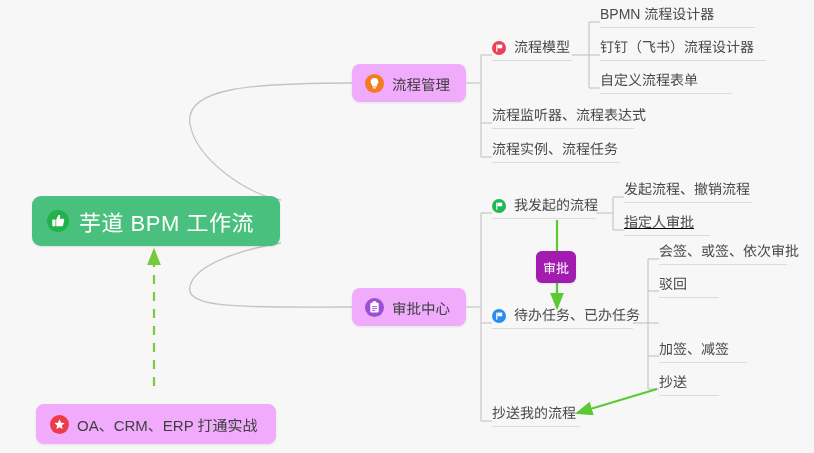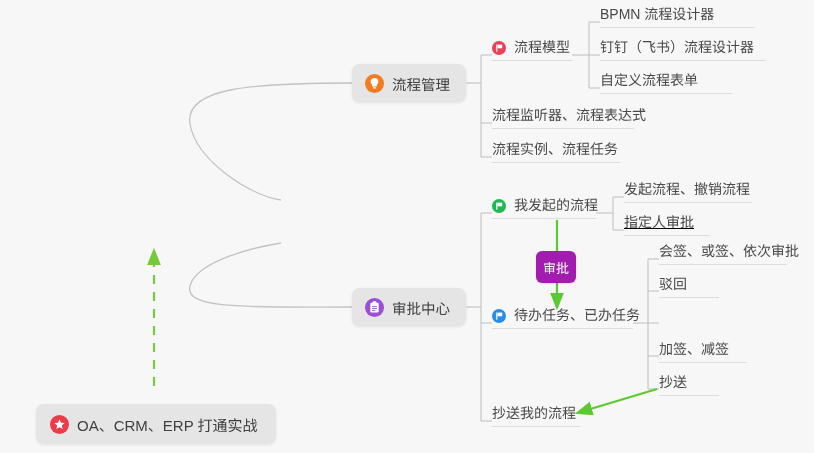--- a/index.html
+++ b/index.html
@@ -40,21 +40,21 @@
     font-size: 22px;
     letter-spacing: 0.5px;
     margin-left: 9px;
     white-space: nowrap;
   }
 
   
   .card-node {
     position: absolute;
     box-sizing: border-box;
-    background: #e5e5e5;
+    background: #f0abfc;
     border-radius: 8px;
     display: flex;
     align-items: center;
     padding: 0 16px 0 13px;
     box-shadow: 0 1px 3px rgba(0,0,0,0.09);
     height: 38px;
   }
   .card-label {
     font-size: 14.5px;
     color: #3f3f3f;
@@ -170,20 +170,32 @@
     <path d="M648,389 L659,389" fill="none" stroke="#c3c3c3" stroke-width="1.1"></path>
 
     <path d="M557,220 L557,251" fill="none" stroke="#5cc832" stroke-width="2.2"></path>
     <path d="M557,283 L557,308" fill="none" stroke="#5cc832" stroke-width="2.2" marker-end="url(#arrow-green)"></path>
 
     <path d="M657,389 L577,413" fill="none" stroke="#5cc832" stroke-width="2.2" marker-end="url(#arrow-green)"></path>
 
     <path d="M154,386 L154,250" fill="none" stroke="#7ac943" stroke-width="2.2" stroke-dasharray="9 8" marker-end="url(#arrow-green-up)"></path>
   </svg>
 
+  <div class="root-node">
+    <span class="ic ic-lg" style="background:#ffffff00;">
+      <svg viewBox="0 0 24 24" width="24" height="24">
+        <circle cx="12" cy="12" r="11" fill="#22b24c"></circle>
+        <path d="M10.2 10.4 L12.4 6.3 C13.4 5.6 14.4 6.2 14.2 7.3 L13.7 9.8 L17 9.8
+                 C17.9 9.8 18.4 10.5 18.2 11.3 L17.1 16.2 C16.95 16.9 16.4 17.3 15.7 17.3
+                 L10.2 17.3 Z" fill="#ffffff"></path>
+        <rect x="6.3" y="10.4" width="3.2" height="6.9" rx="0.9" fill="#ffffff"></rect>
+      </svg>
+    </span>
+    <span class="root-label">芋道 BPM 工作流</span>
+  </div>
 
   <div class="card-node" id="node-liucheng-guanli">
     <span class="ic ic-md ic-orange">
       <svg viewBox="0 0 20 20" width="19" height="19">
         <path d="M10 4.1 C7.6 4.1 5.9 5.9 5.9 8.1 C5.9 9.6 6.7 10.6 7.5 11.4
                  L7.5 13.1 L12.5 13.1 L12.5 11.4 C13.3 10.6 14.1 9.6 14.1 8.1
                  C14.1 5.9 12.4 4.1 10 4.1 Z" fill="#ffffff"></path>
         <rect x="8.2" y="13.9" width="3.6" height="1.3" rx="0.6" fill="#ffffff"></rect>
       </svg>
     </span>

